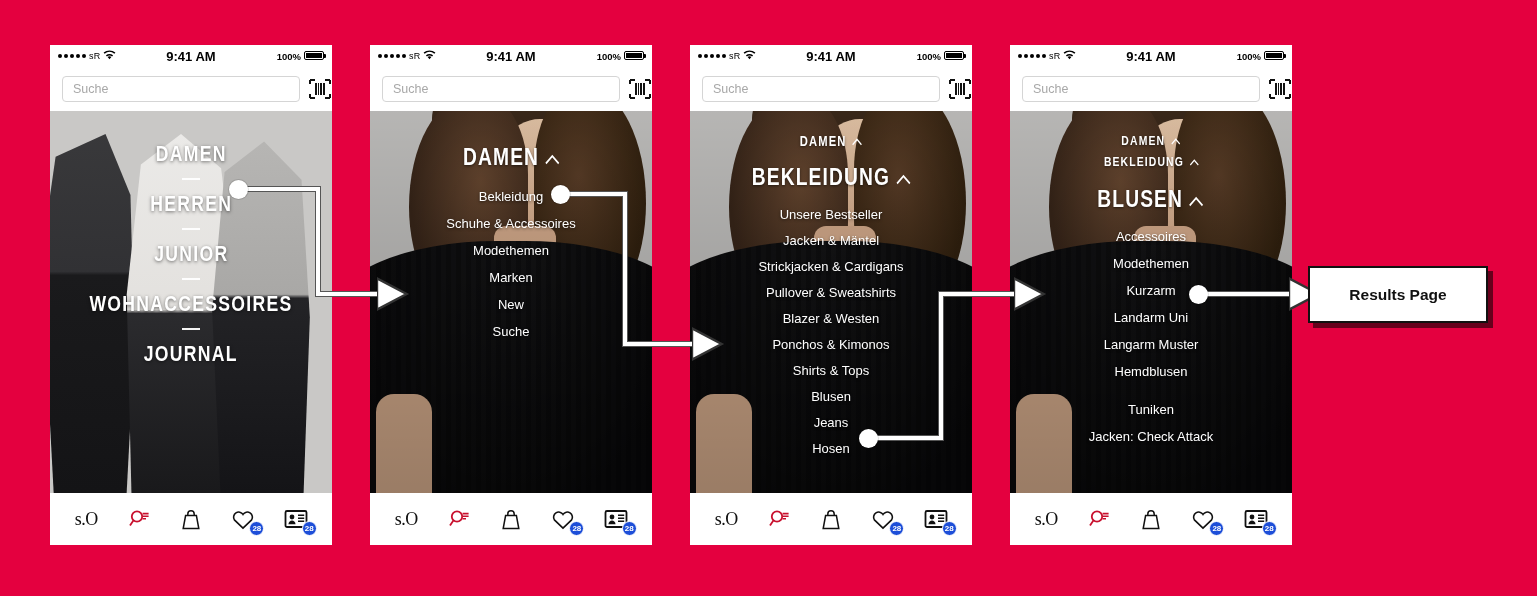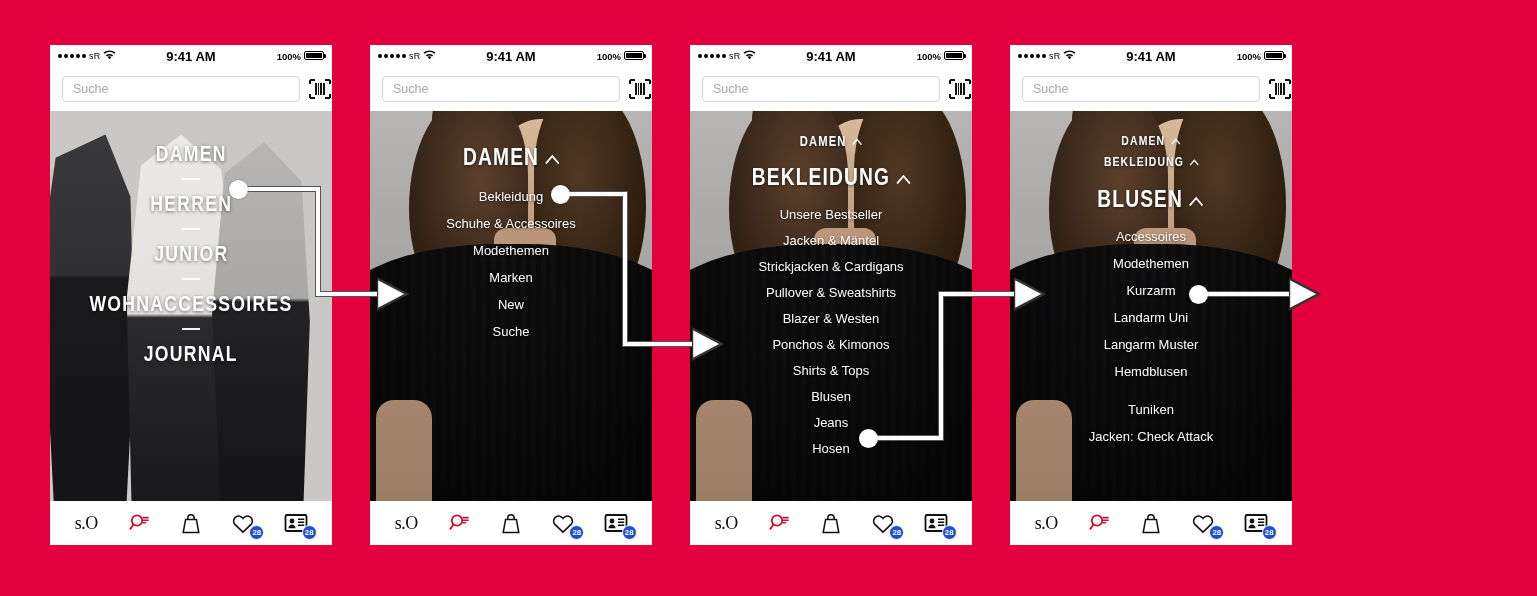--- a/index.html
+++ b/index.html
@@ -137,21 +137,21 @@
     font-family:"Liberation Sans Narrow","Liberation Sans",sans-serif;
     font-weight:bold; font-size:22px; letter-spacing:1.6px;
     text-shadow:0 1px 4px rgba(0,0,0,.55);
     transform:scaleX(.80);
     white-space:nowrap;
   }
   .m1 .sep { width:18px; height:2px; background:#fff; margin:11px 0; opacity:.95; }
 
   
   .bottomnav {
-    height:44px; background:#fff; display:flex; align-items:center;
+    height:52px; background:#fff; display:flex; align-items:center;
     justify-content:space-around; padding:0 10px; position:relative; z-index:4;
   }
   .navitem { position:relative; width:34px; height:30px; display:flex; align-items:center; justify-content:center; }
   .logo { font-family:"Liberation Serif", serif; font-size:18px; letter-spacing:-.5px; color:#111; }
   .badge {
     position:absolute; right:-4px; bottom:-2px;
     background:#1d4ed8; color:#fff; font-size:8px; font-weight:bold;
     border-radius:50%; width:15px; height:15px;
     display:flex; align-items:center; justify-content:center;
     border:1.5px solid #fff;
@@ -628,14 +628,17 @@
       <path d="M1200,294 L1297,294" fill="none" stroke="#555" stroke-width="6"></path>
       <path d="M1200,294 L1297,294" fill="none" stroke="#fff" stroke-width="4" marker-end="url(#ah)"></path>
     </g>
   </svg>
 
   <div class="dot" style="left:229px;top:180px;"></div>
   <div class="dot" style="left:551px;top:185px;"></div>
   <div class="dot" style="left:859px;top:429px;"></div>
   <div class="dot" style="left:1189px;top:285px;"></div>
 
+  <div class="resultbox">
+    <span>Results Page</span>
+  </div>
 
 </div>
 
 </body></html>

